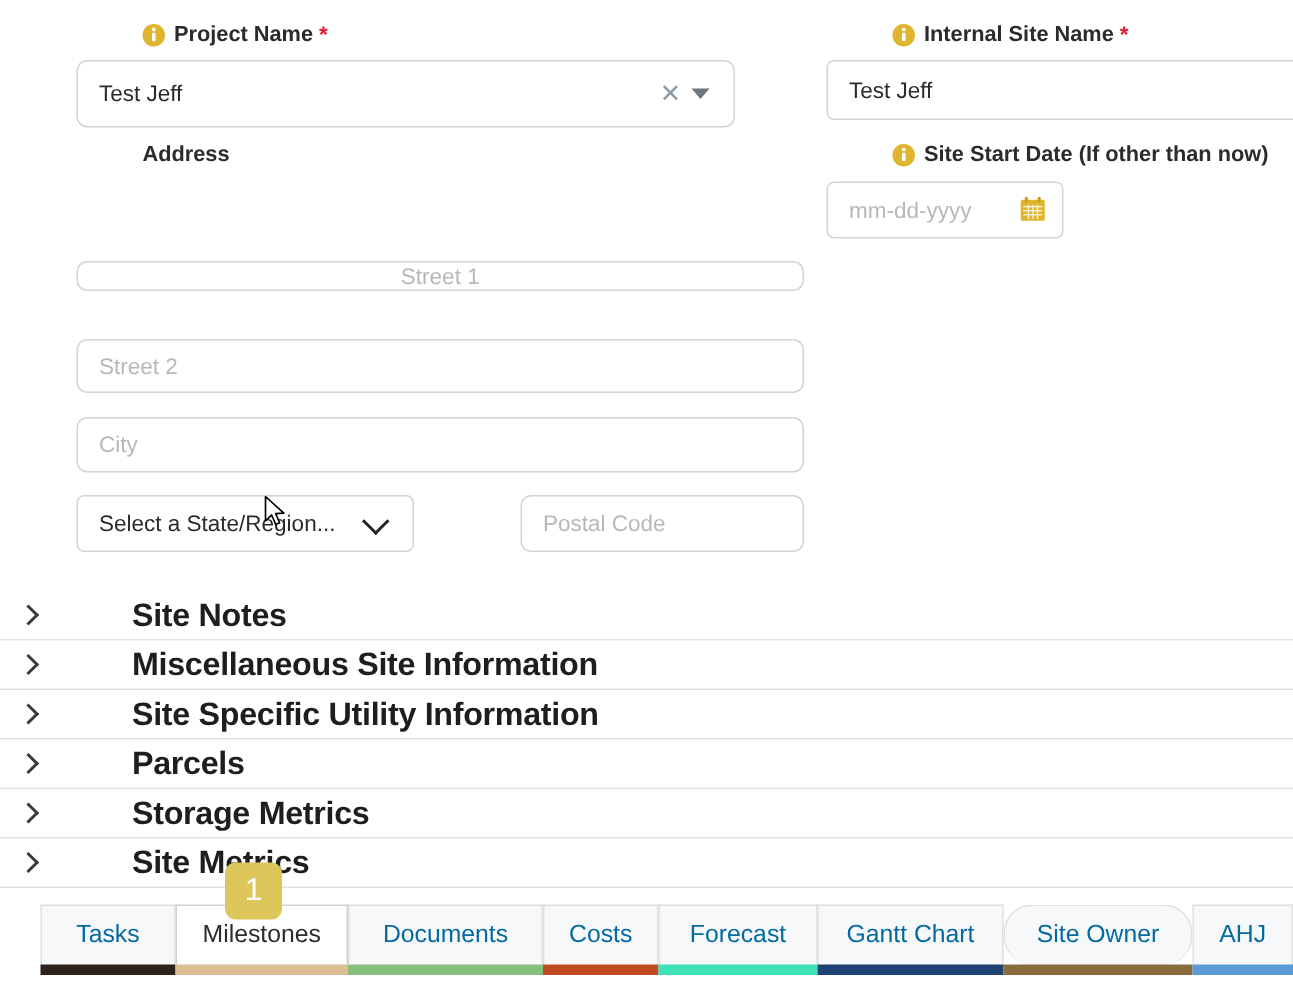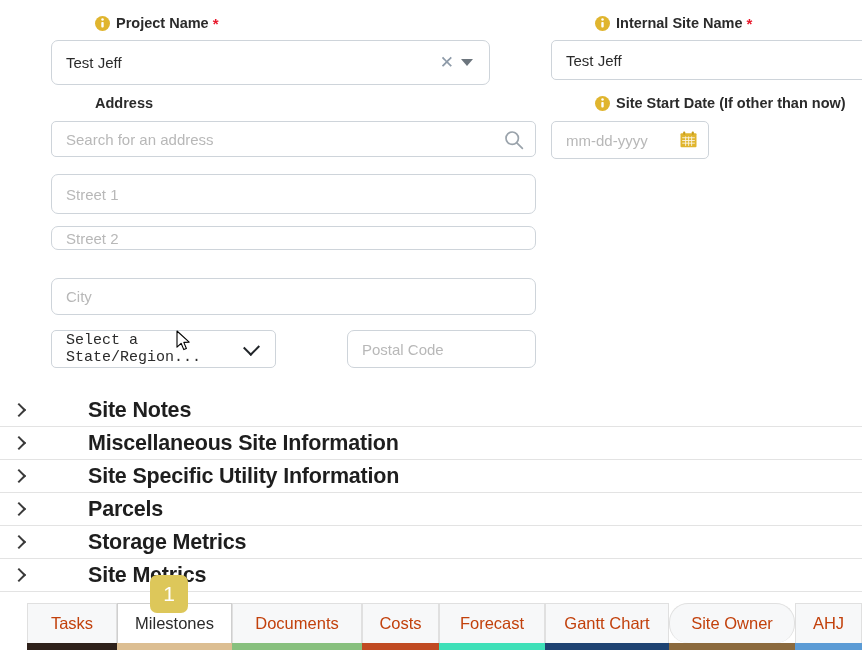--- a/index.html
+++ b/index.html
@@ -115,41 +115,41 @@
     width: 100%; height: 100%;
     border-radius: 5px;
     padding-right: 40px;
   }
   #address-search-icon {
     position: absolute;
     right: 12px; top: 9px;
     pointer-events: none;
   }
 
-  #street1 { position: absolute; left: 51px; top: 174px; width: 485px; height: 40px; }
-  #street2 { position: absolute; left: 51px; top: 226px; width: 485px; height: 24px; }
+  #street1 { position: absolute; left: 51px; top: 174px; width: 485px; height: 20px; text-align: center; }
+  #street2 { position: absolute; left: 51px; top: 226px; width: 485px; height: 36px; }
   #city    { position: absolute; left: 51px; top: 278px; width: 485px; height: 37px; }
 
   #state-select {
     position: absolute;
     left: 51px; top: 330px;
     width: 225px; height: 38px;
     box-sizing: border-box;
     border: 1px solid #ced4da;
     border-radius: 5px;
     background: #fff;
     font-family: "Liberation Sans", sans-serif;
     font-size: 15px;
     color: #2b2b2b;
     padding: 0 14px;
     display: flex;
     align-items: center;
     cursor: pointer;
   }
-  #state-select-text { flex: 1 1 auto; font-family: Liberation Mono, monospace; }
+  #state-select-text { flex: 1 1 auto; }
   .chev-down {
     width: 11px; height: 11px;
     border-right: 2.2px solid #212529;
     border-bottom: 2.2px solid #212529;
     transform: rotate(45deg);
     margin-bottom: 4px;
     margin-right: 4px;
   }
   #postal-code { position: absolute; left: 347px; top: 330px; width: 189px; height: 38px; }
 
@@ -222,21 +222,21 @@
     top: 0;
     height: 40px;
     box-sizing: border-box;
     background: #f7f8f9;
     border: 1px solid #e0e0e0;
     border-bottom: none;
     display: flex;
     align-items: center;
     justify-content: center;
     font-size: 16.5px;
-    color: #c2410c;
+    color: #0369a1;
     cursor: pointer;
     user-select: none;
   }
   .tab.active {
     background: #ffffff;
     color: #2b2b2b;
     border-color: #cfcfcf;
   }
   .tab-underline {
     position: absolute;
@@ -284,29 +284,20 @@
   <div id="project-name-combo">
     <span id="project-name-value">Test Jeff</span>
     <span class="combo-clear">✕</span>
     <span class="combo-caret"></span>
   </div>
 
   <div class="field-label" id="address-label">
     <span class="lbl-text" style="margin-left:0">Address</span>
   </div>
 
-  <div id="address-search-wrap">
-    <input id="address-search" class="inp" type="text" placeholder="Search for an address" style="">
-    <span id="address-search-icon">
-      <svg width="20" height="20" viewBox="0 0 20 20">
-        <circle cx="8.2" cy="8.2" r="6.2" fill="none" stroke="#9aa3ab" stroke-width="1.7"></circle>
-        <line x1="12.8" y1="12.8" x2="18.4" y2="18.4" stroke="#9aa3ab" stroke-width="1.7" stroke-linecap="round"></line>
-      </svg>
-    </span>
-  </div>
 
   <input id="street1" class="inp inp-rounded" type="text" placeholder="Street 1" style="">
 
   <input id="street2" class="inp inp-rounded" type="text" placeholder="Street 2" style="">
 
   <input id="city" class="inp inp-rounded" type="text" placeholder="City" style="">
 
   <div id="state-select">
     <span id="state-select-text">Select a State/Region...</span>
     <span class="chev-down"></span>

